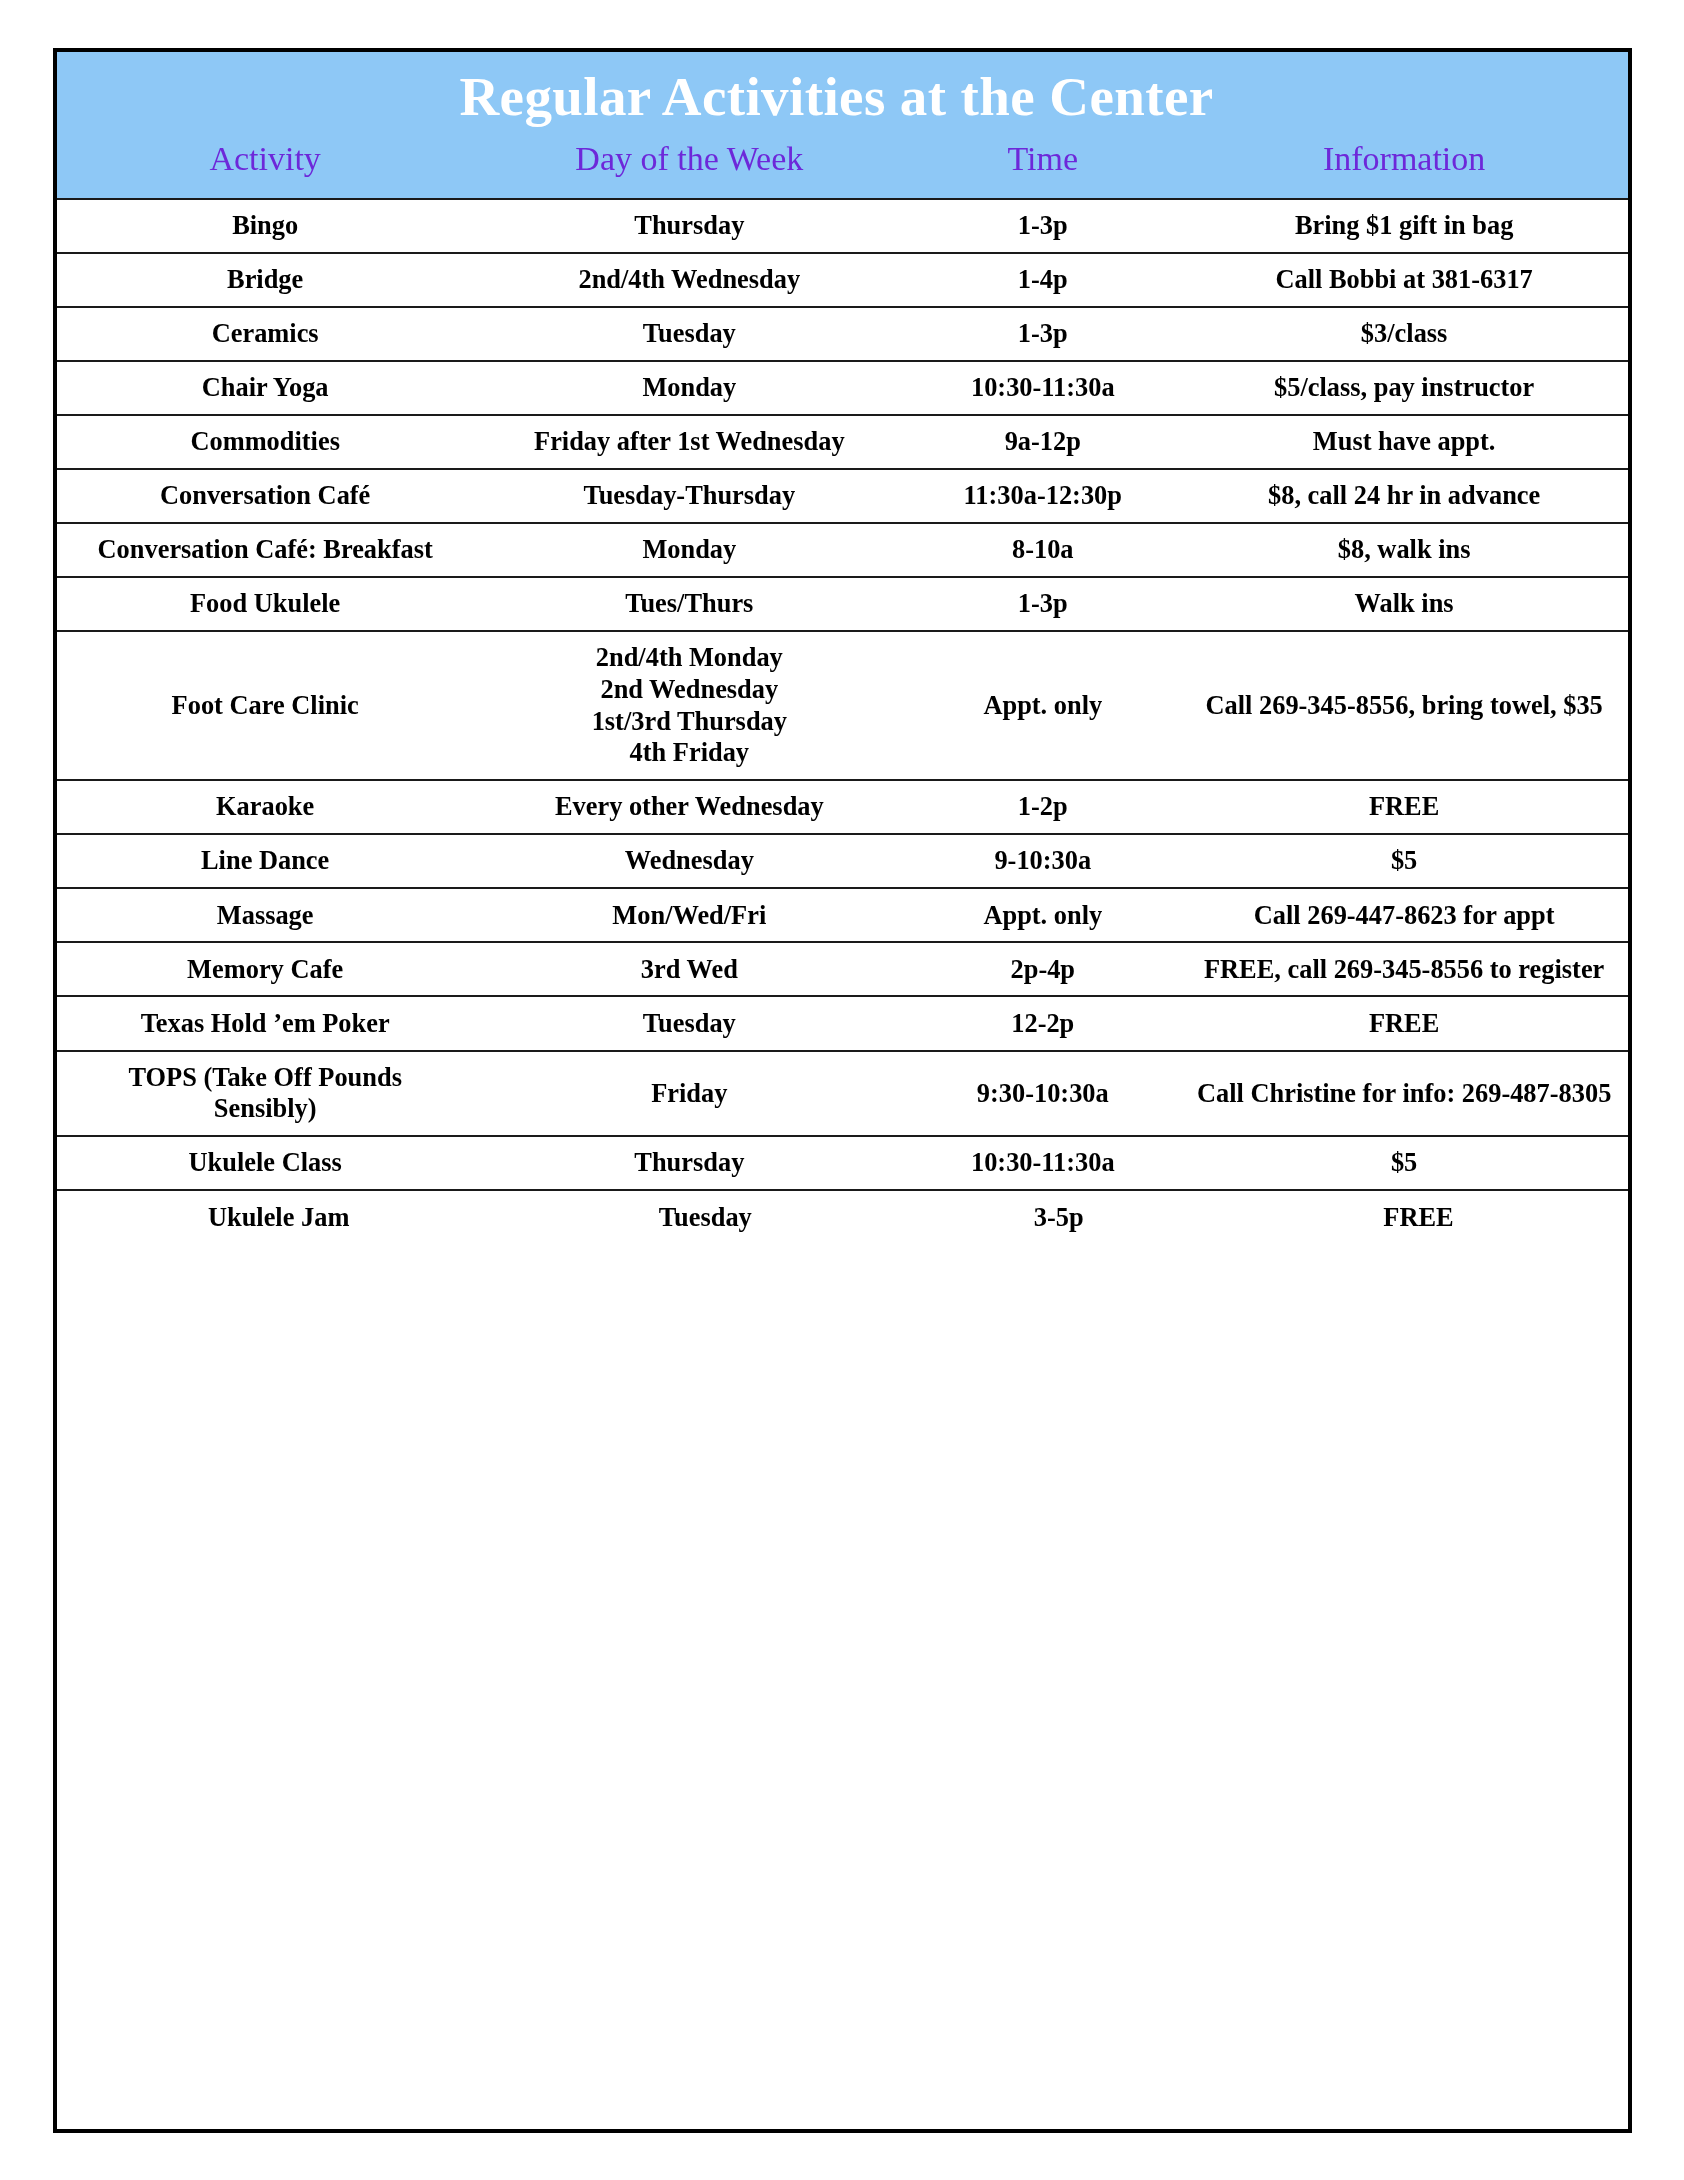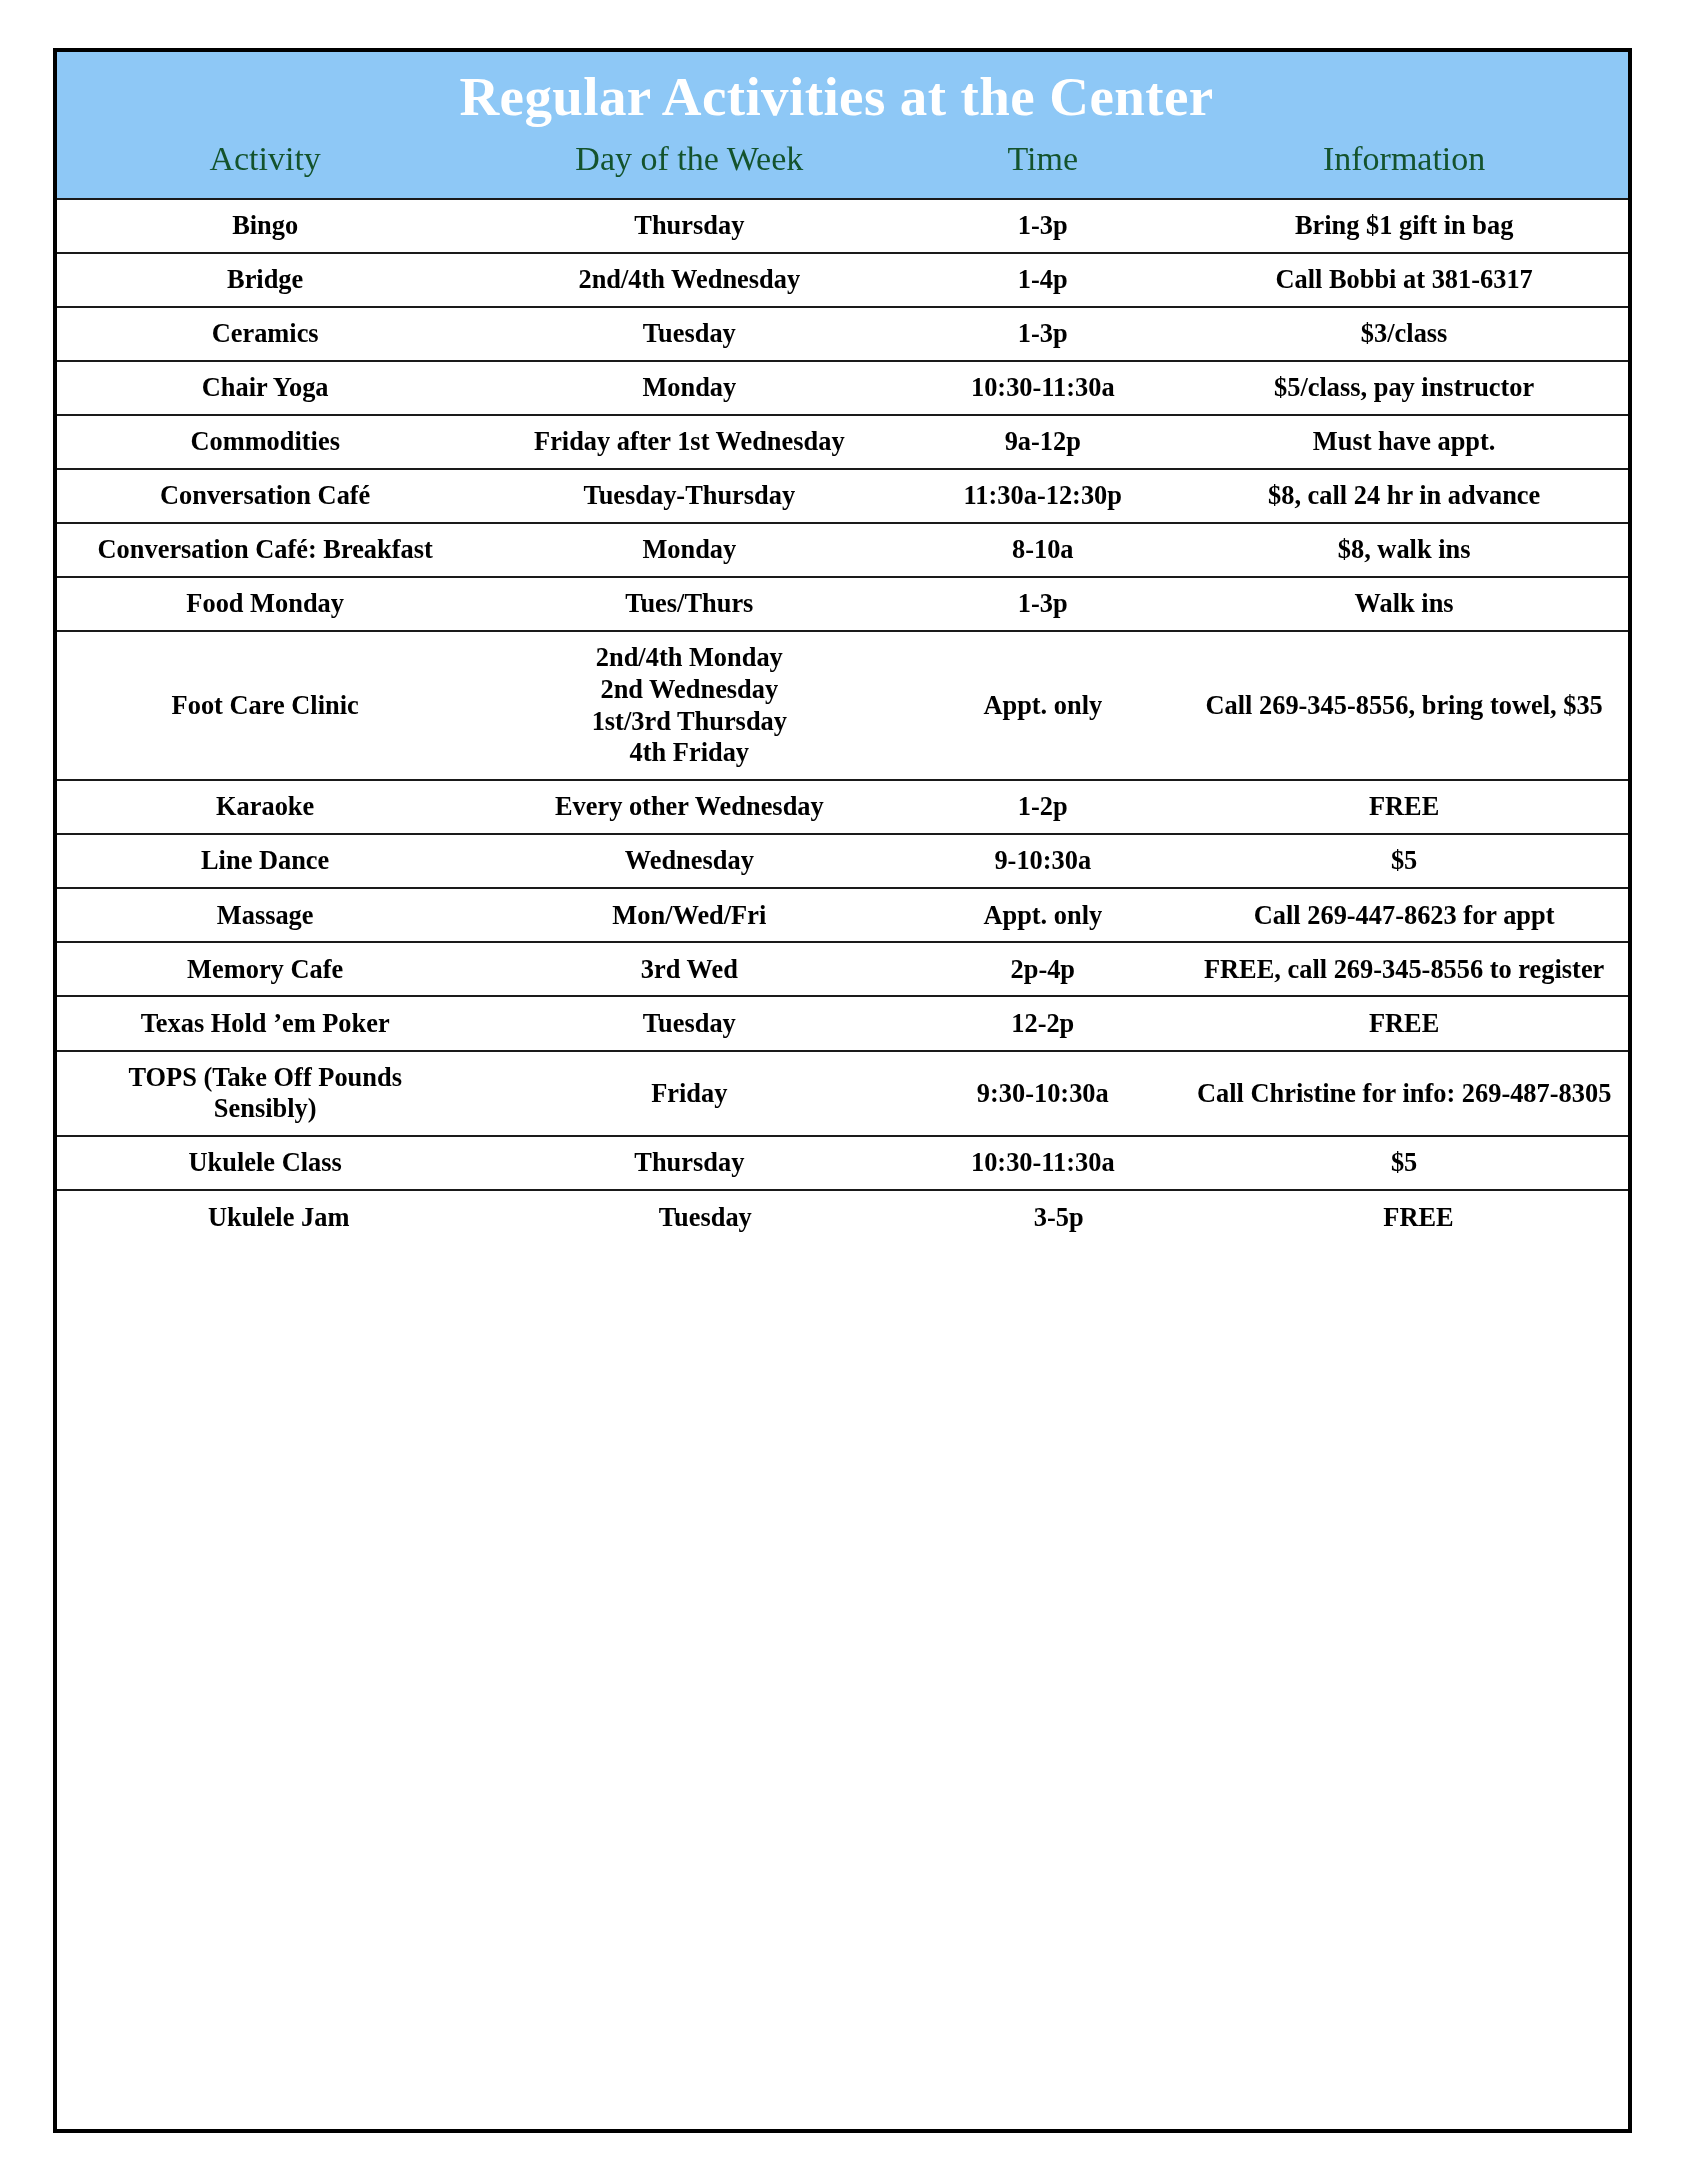--- a/index.html
+++ b/index.html
@@ -51,21 +51,21 @@
     border-collapse: collapse;
     table-layout: fixed;
   }
   table.schedule col.c-activity { width: 26.5%; }
   table.schedule col.c-day      { width: 27.5%; }
   table.schedule col.c-time     { width: 17.5%; }
   table.schedule col.c-info     { width: 28.5%; }
 
   thead th {
     background: #8ec8f6;
-    color: #14532d;
+    color: #6d28d9;
     font-size: 34px;
     font-weight: normal;
     text-align: center;
     padding: 1.7px 8.5px 13.6px 8.5px;
     line-height: 1.05;
     vertical-align: middle;
     border: none;
   }
   tbody td {
     text-align: center;
@@ -158,21 +158,21 @@
           <td class="multiline">11:30a-12:30p</td>
           <td class="cell-info multiline">$8, call 24 hr in advance</td>
         </tr>
         <tr>
           <td class="cell-activity multiline">Conversation Café: Breakfast</td>
           <td class="multiline">Monday</td>
           <td class="multiline">8-10a</td>
           <td class="cell-info multiline">$8, walk ins</td>
         </tr>
         <tr>
-          <td class="cell-activity multiline">Food Monday</td>
+          <td class="cell-activity multiline">Food Ukulele</td>
           <td class="multiline">Tues/Thurs</td>
           <td class="multiline">1-3p</td>
           <td class="cell-info multiline">Walk ins</td>
         </tr>
         <tr>
           <td class="cell-activity multiline">Foot Care Clinic</td>
           <td class="multiline">2nd/4th Monday
 2nd Wednesday
 1st/3rd Thursday
 4th Friday</td>

